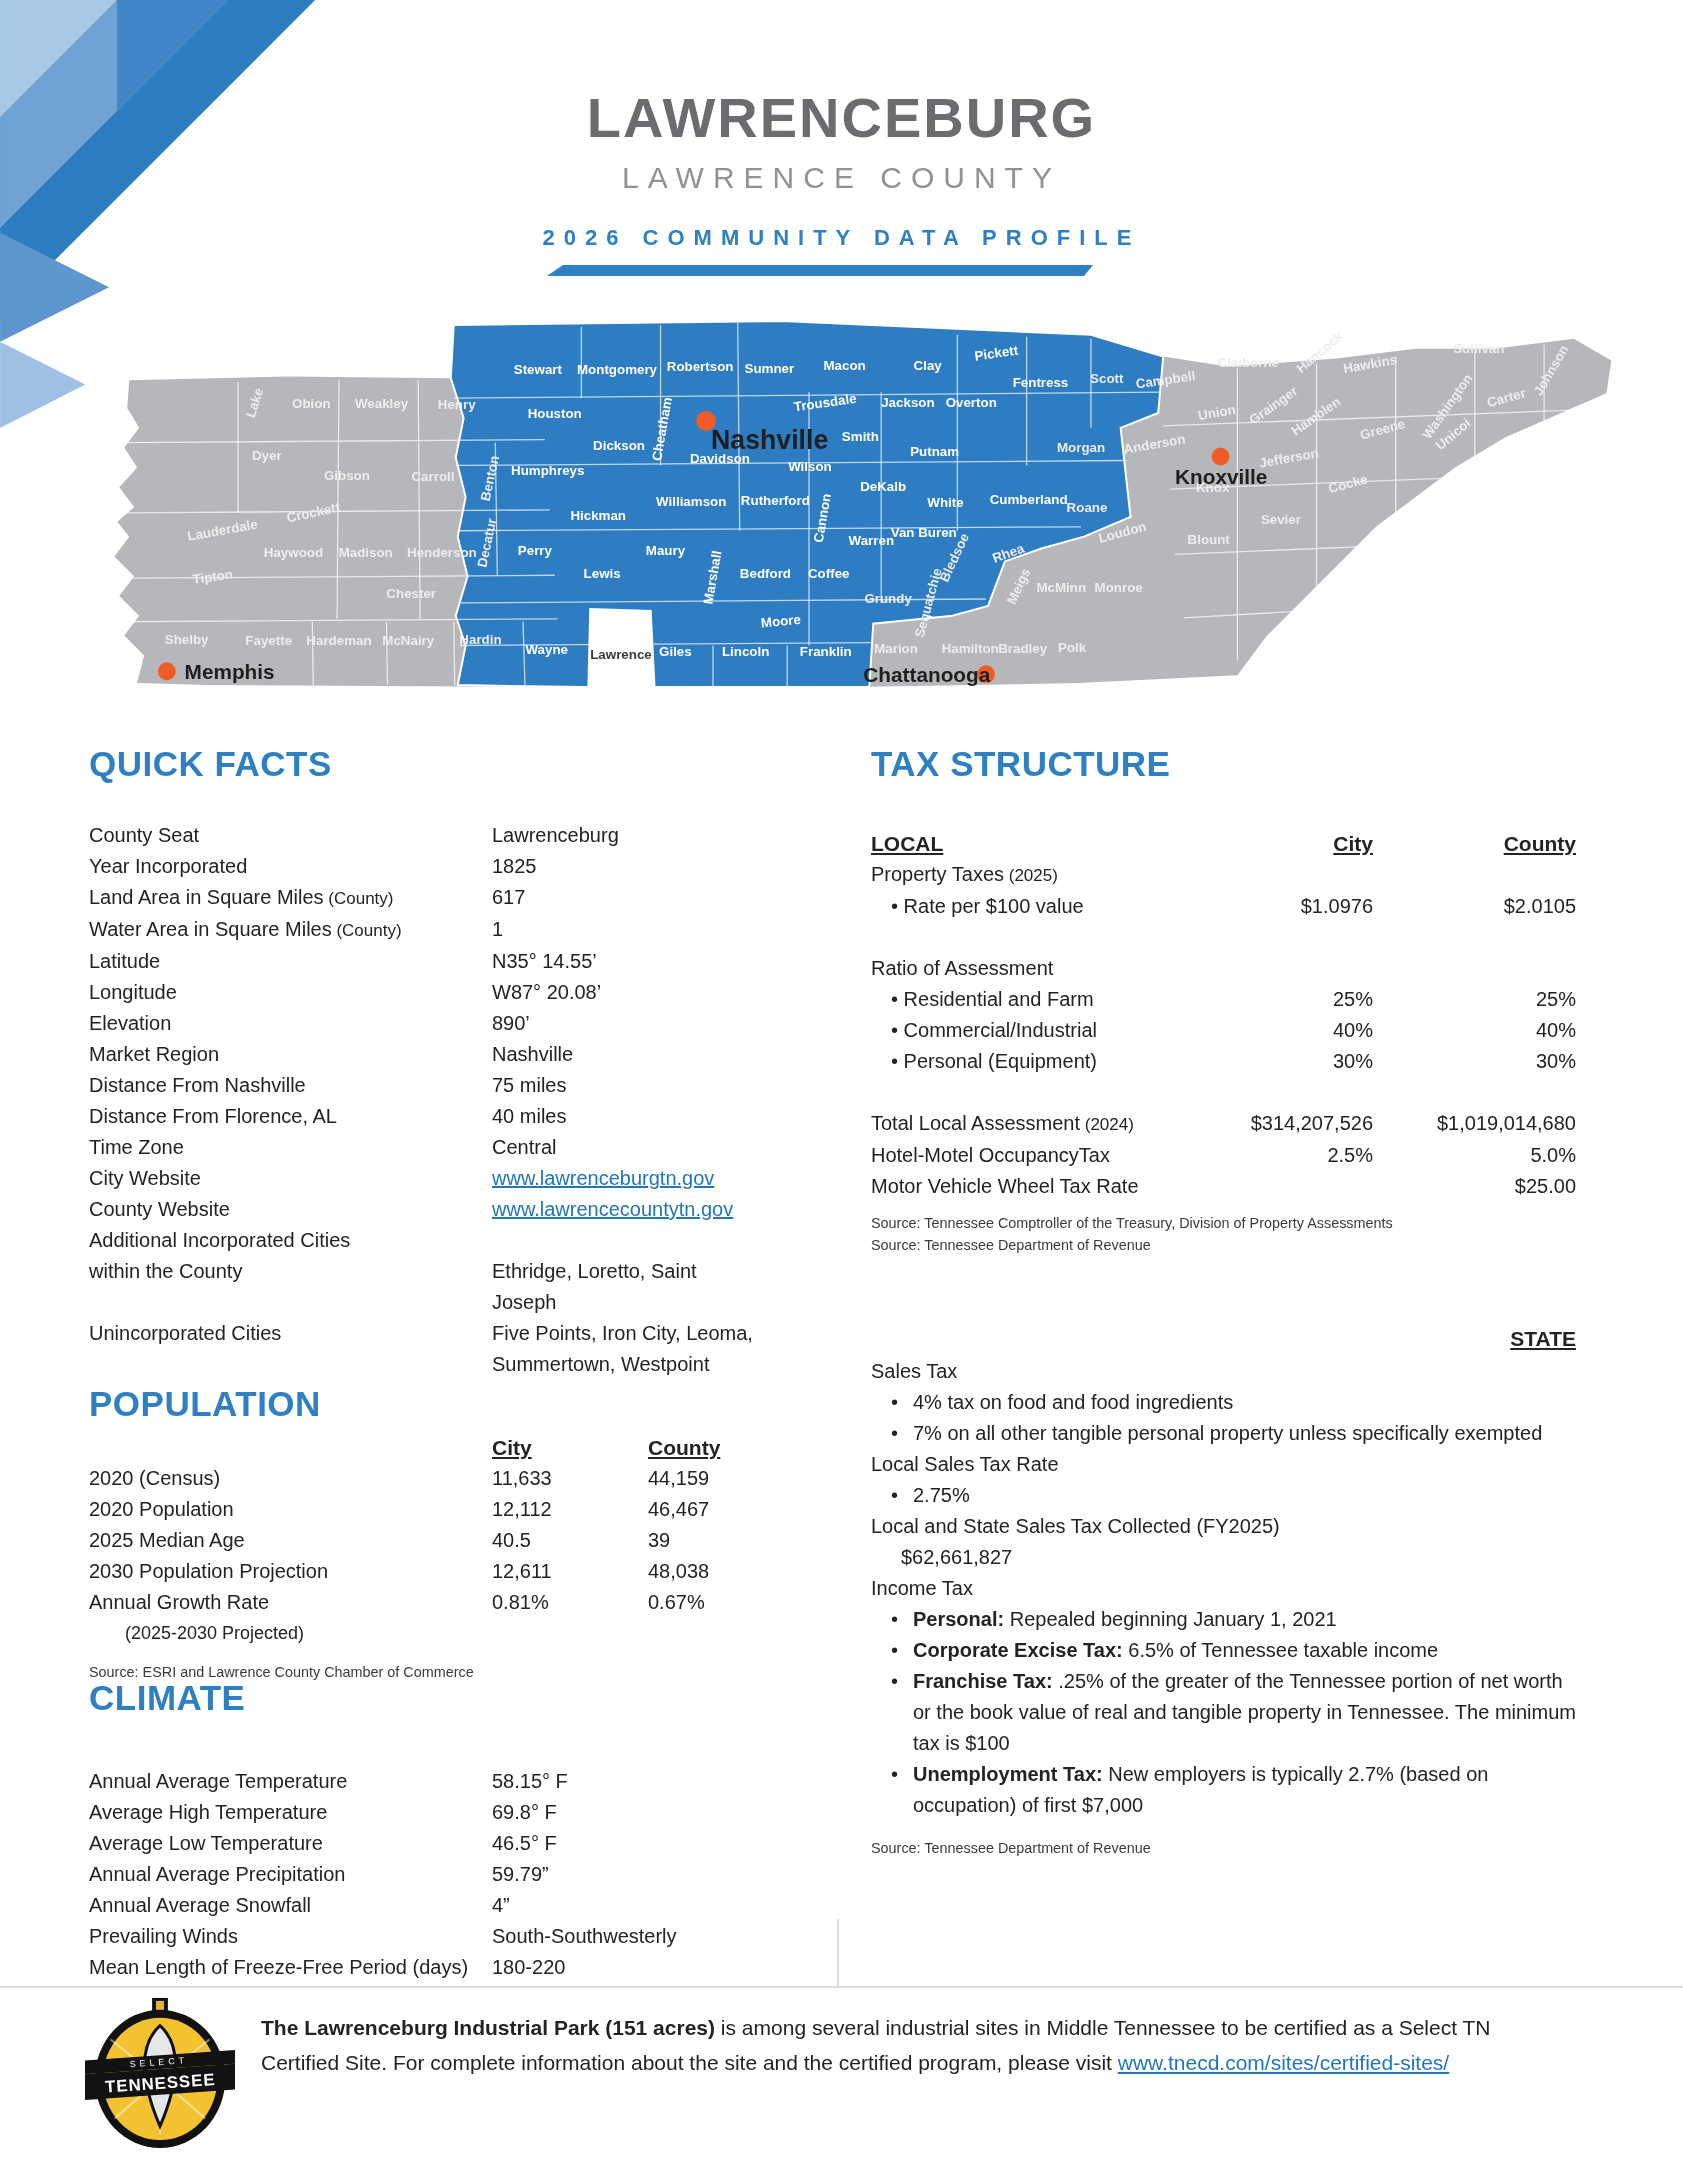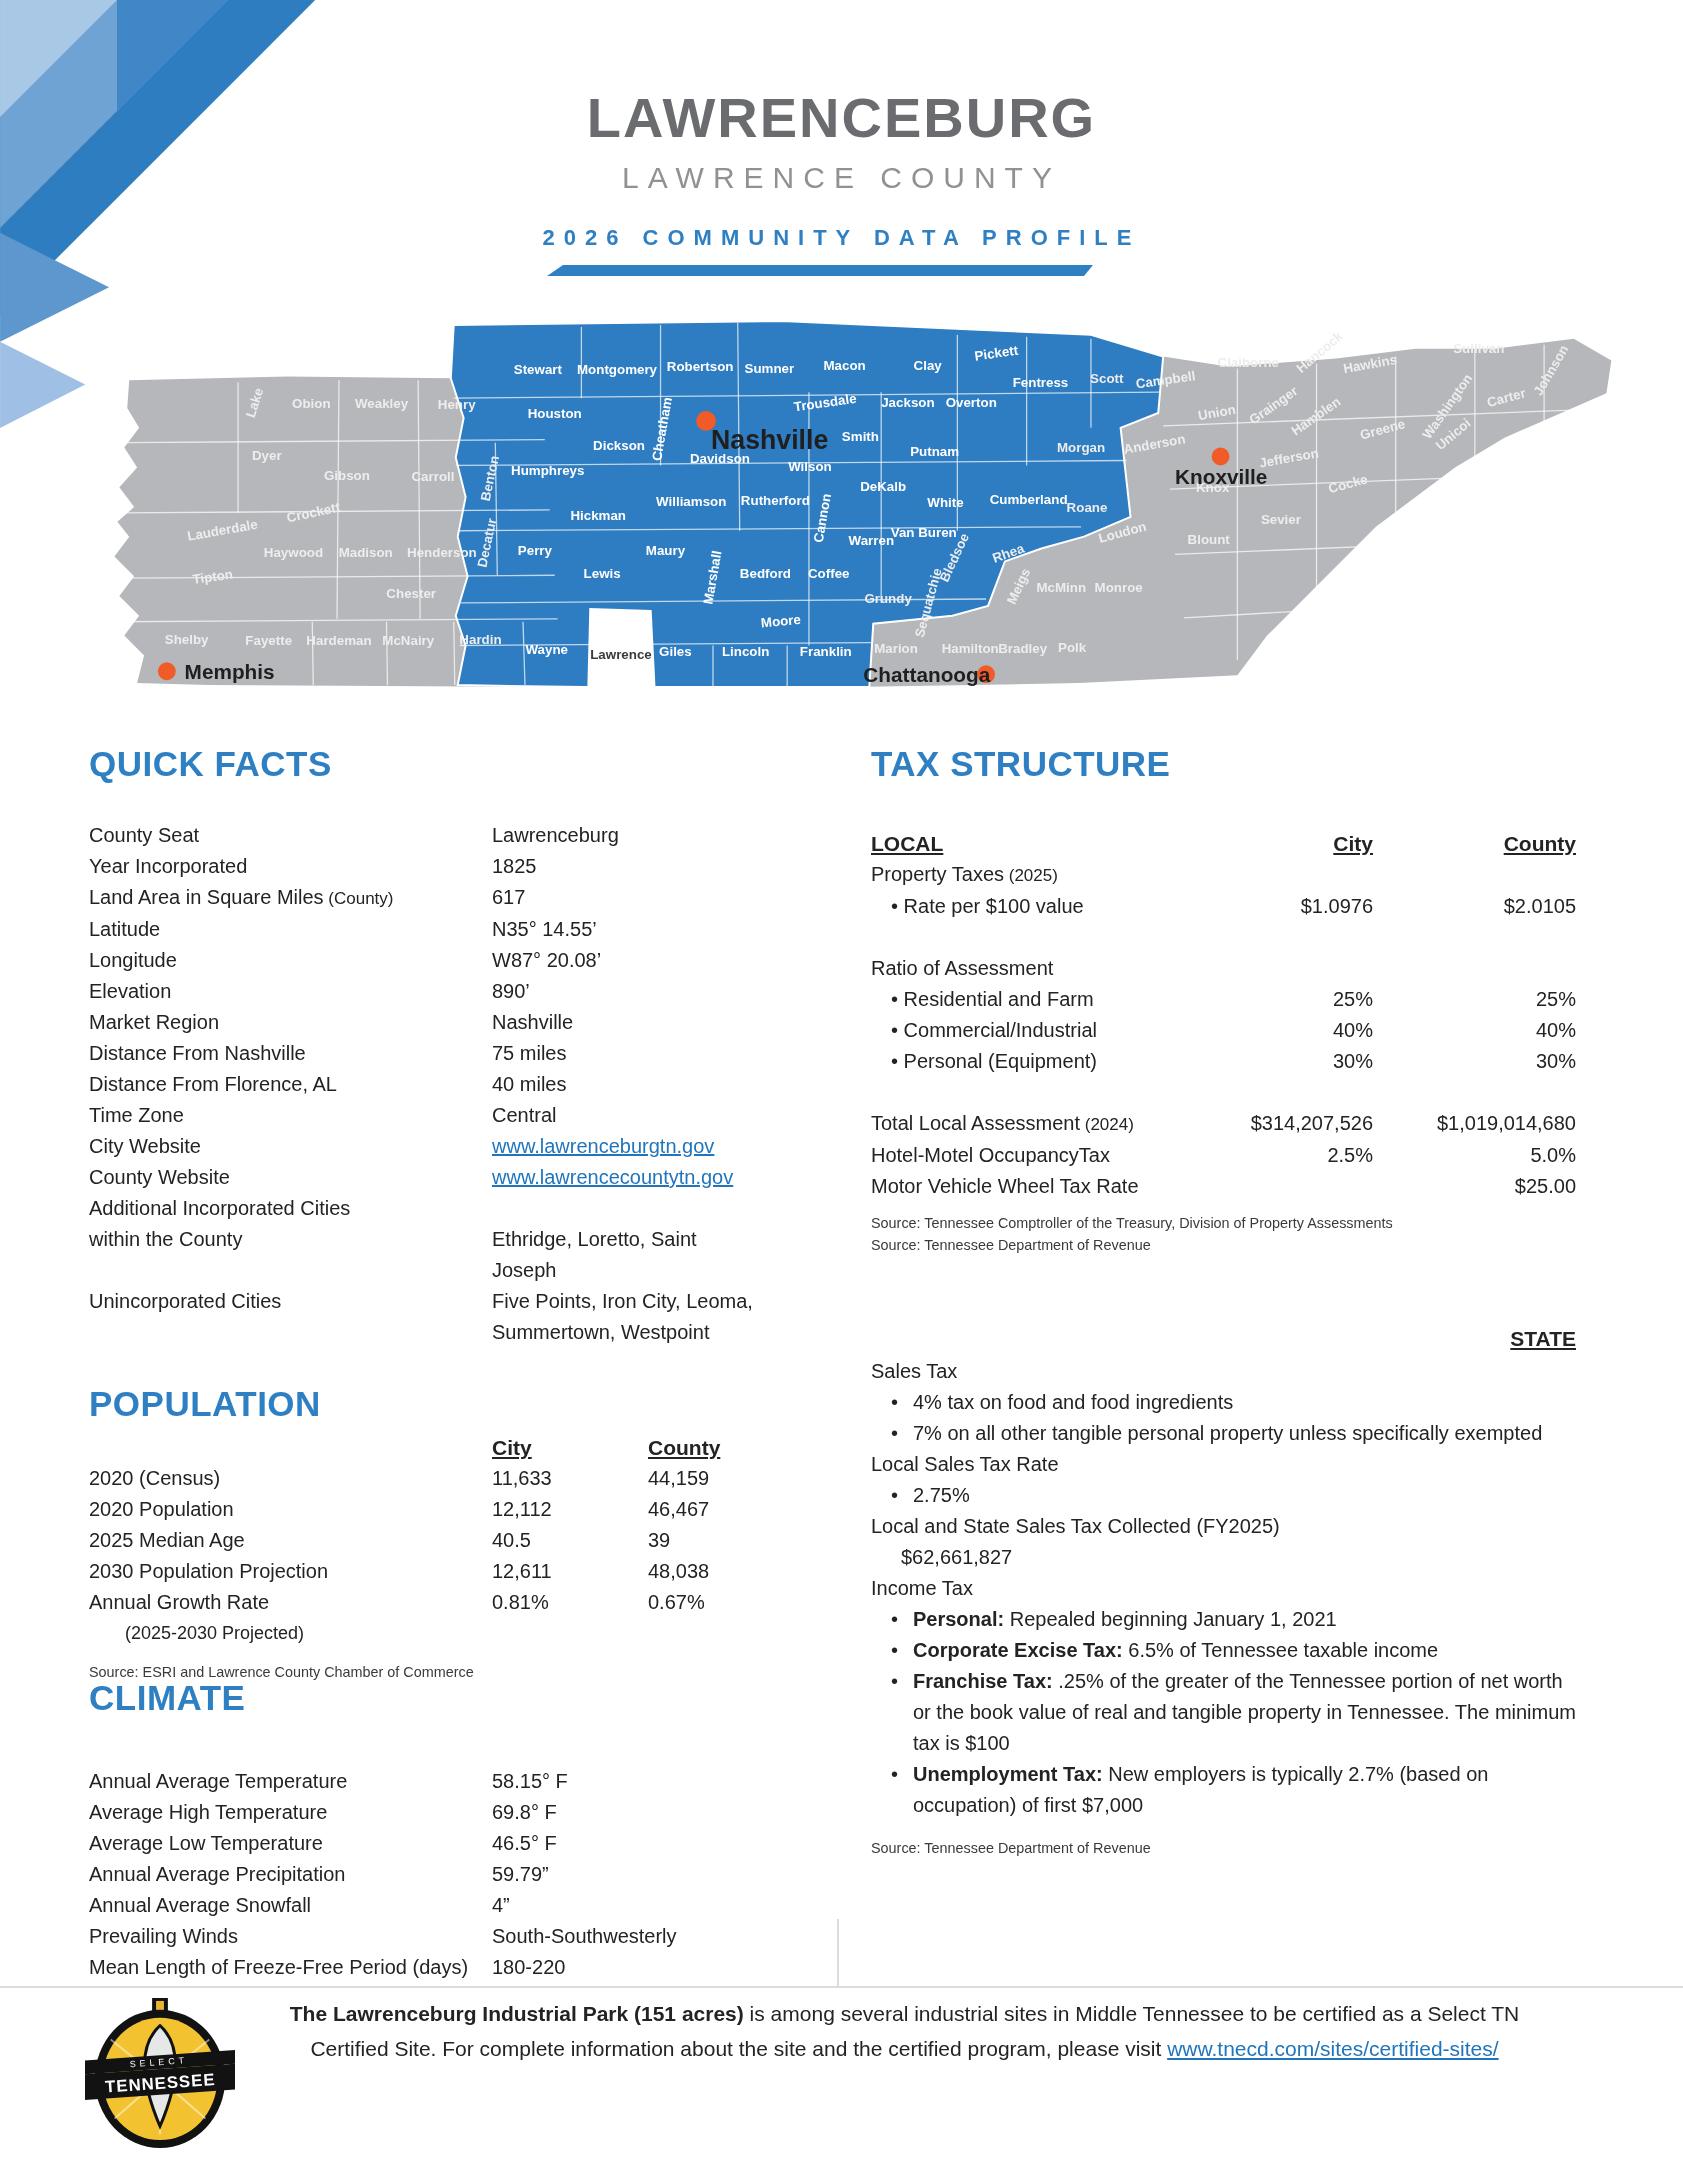--- a/index.html
+++ b/index.html
@@ -58,21 +58,21 @@
   .pop-source{margin-top:16px;font-size:14.4px;color:#3a3a3a;}
 
   .sec-climate{position:absolute;left:89px;top:1678px;width:738px;}
   .cl-rows{margin-top:48px;}
   .cl-row{display:grid;grid-template-columns:403px 1fr;font-size:20px;line-height:31px;}
 
   .footer-line{position:absolute;left:0;top:1986px;width:1683px;height:2px;background:#dcdcdc;}
   .col-div{position:absolute;left:837px;top:1919px;width:2px;height:67px;background:#dcdcdc;}
   .footer{position:absolute;left:85px;top:1996px;display:flex;gap:26px;width:1515px;}
   .badge{flex:none;}
-  .footer-text{font-size:21px;line-height:35px;width:1287px;text-align:center;}
+  .footer-text{font-size:21px;line-height:35px;margin-top:14px;width:1287px;}
 </style>
 </head>
 <body>
 
 <svg class="deco" width="337" height="436" viewBox="0 0 340 440">
   <polygon points="0,0 318,0 0,318" fill="#2f7dc1"></polygon>
   <polygon points="0,0 230,0 0,230" fill="#6ea3d4"></polygon>
   <polygon points="0,0 118,0 0,118" fill="#a9c8e6"></polygon>
   <polygon points="118,0 230,0 118,112" fill="#3f87c7"></polygon>
   <polygon points="0,235 110,290 0,345" fill="#5d97cd"></polygon>
@@ -258,20 +258,24 @@
       </div>
       <div class="qf-row">
         <div class="pre">Year Incorporated</div>
         <div class="pre">1825</div>
       </div>
       <div class="qf-row">
         <div class="pre">Land Area in Square Miles<span class="small-note"> (County)</span></div>
         <div class="pre">617</div>
       </div>
       <div class="qf-row">
+        <div class="pre">Water Area in Square Miles<span class="small-note"> (County)</span></div>
+        <div class="pre">1</div>
+      </div>
+      <div class="qf-row">
         <div class="pre">Latitude</div>
         <div class="pre">N35° 14.55’</div>
       </div>
       <div class="qf-row">
         <div class="pre">Longitude</div>
         <div class="pre">W87° 20.08’</div>
       </div>
       <div class="qf-row">
         <div class="pre">Elevation</div>
         <div class="pre">890’</div>

